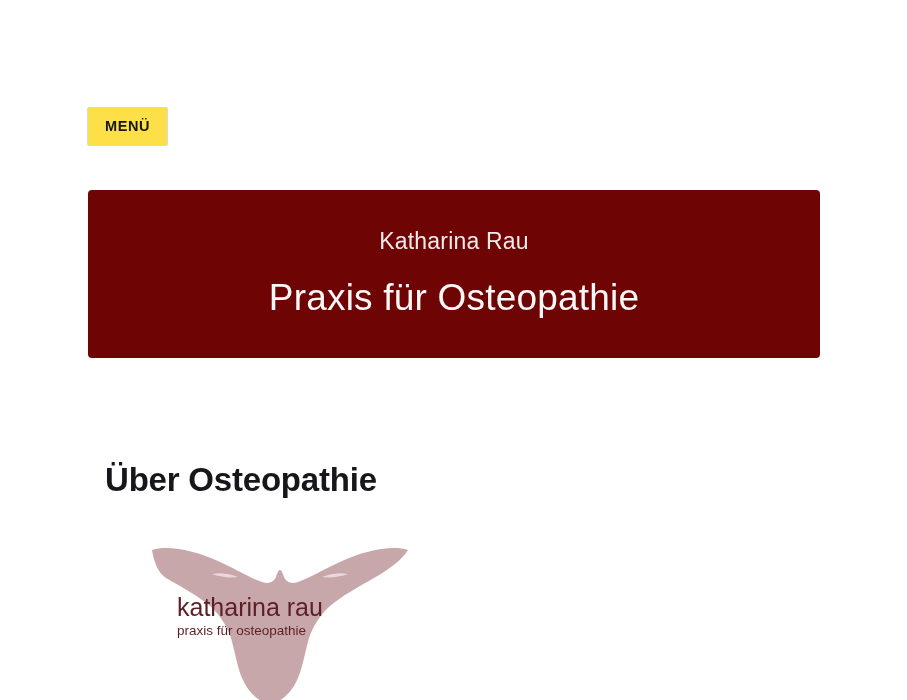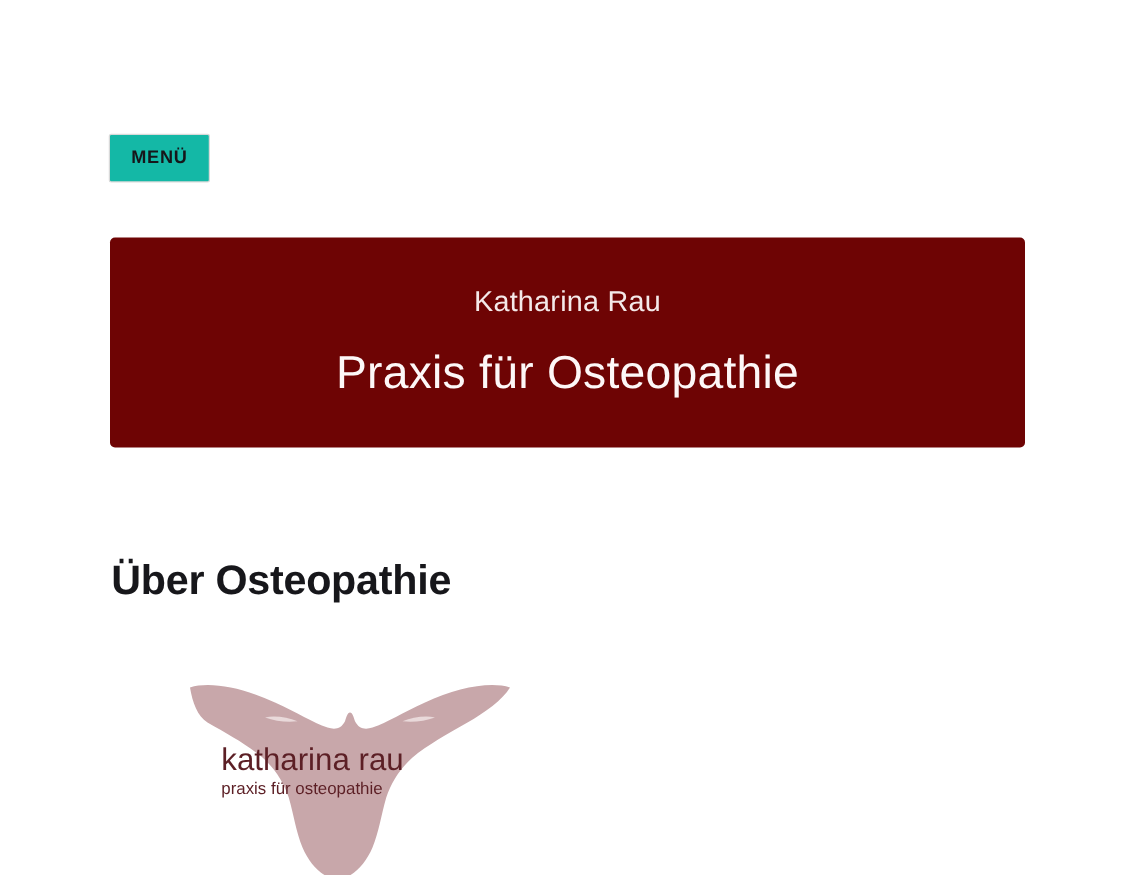--- a/index.html
+++ b/index.html
@@ -21,21 +21,21 @@
     background: #ffffff;
   }
 
   
   .menu-button {
     position: absolute;
     left: 87px;
     top: 107px;
     width: 81px;
     height: 39px;
-    background: #14b8a6;
+    background: #fde047;
     border: 1px solid #d9d9d9;
     border-radius: 2px;
     display: flex;
     align-items: center;
     justify-content: center;
     cursor: pointer;
     padding: 0;
   }
   .menu-button-label {
     font-size: 14.5px;
@@ -79,21 +79,21 @@
     margin: 20px 0 0 0;
     padding: 0 16px;
     text-align: center;
   }
 
   
   .section-heading {
     position: absolute;
     left: 89px;
     top: 443px;
-    margin: 0;
+    margin: 16px;
     font-size: 33px;
     font-weight: 700;
     letter-spacing: -0.2px;
     color: #17171b;
     line-height: 1.25;
   }
 
   
   .logo-figure {
     position: absolute;

